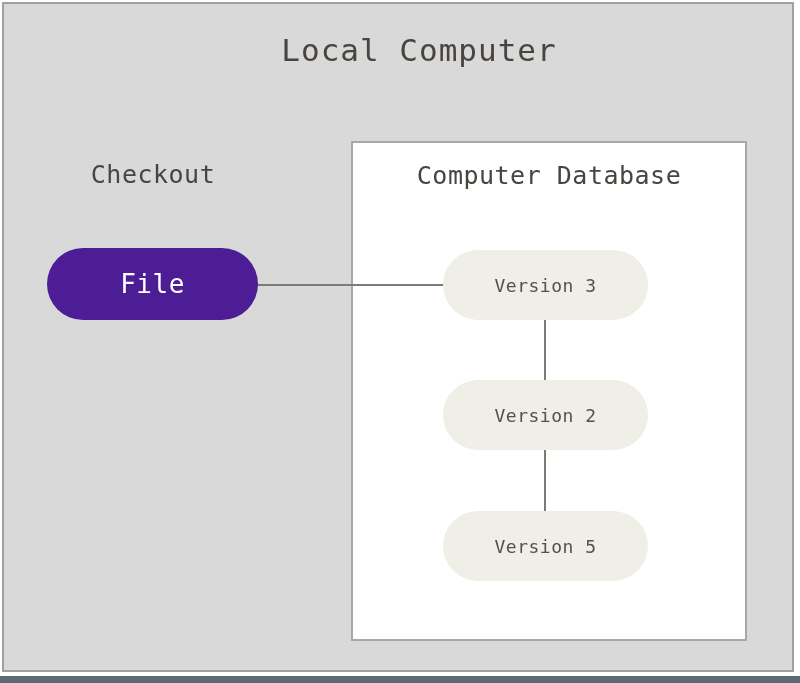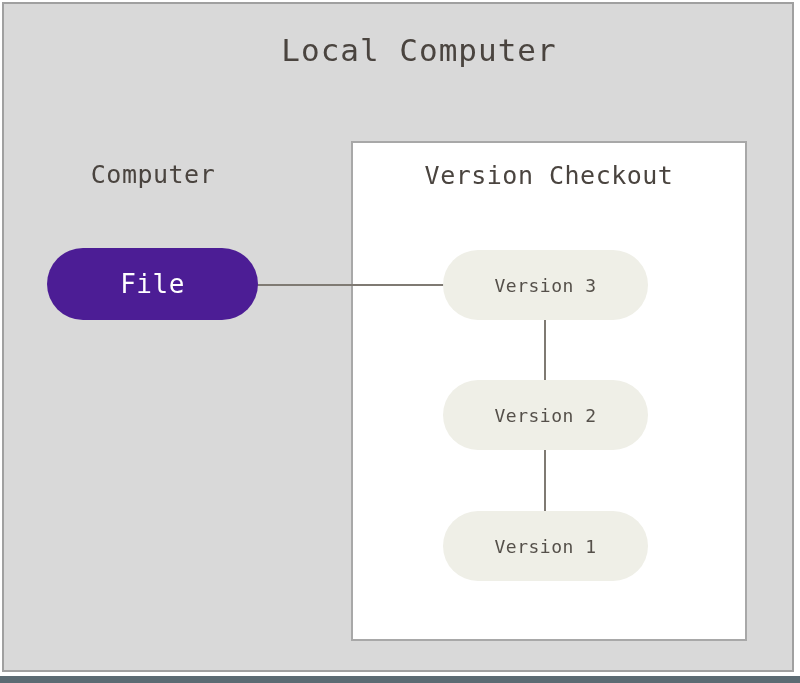--- a/index.html
+++ b/index.html
@@ -149,33 +149,33 @@
 </style>
 </head>
 <body>
 
 <div id="canvas">
 
   <div class="local-frame"></div>
 
   <div class="title-local">Local Computer</div>
 
-  <div class="label-checkout">Computer</div>
+  <div class="label-checkout">Checkout</div>
 
   <div class="vdb-panel"></div>
 
-  <div class="label-vdb">Version Checkout</div>
+  <div class="label-vdb">Computer Database</div>
 
   <div class="line line-h-file-v3"></div>
   <div class="line line-v-v3-v2"></div>
   <div class="line line-v-v2-v1"></div>
 
   <div class="pill pill-file">File</div>
 
   <div class="pill pill-version pill-v3">Version 3</div>
 
   <div class="pill pill-version pill-v2">Version 2</div>
 
-  <div class="pill pill-version pill-v1">Version 1</div>
+  <div class="pill pill-version pill-v1">Version 5</div>
 
   <div class="bottom-strip"></div>
 
 </div>
 
 </body></html>

